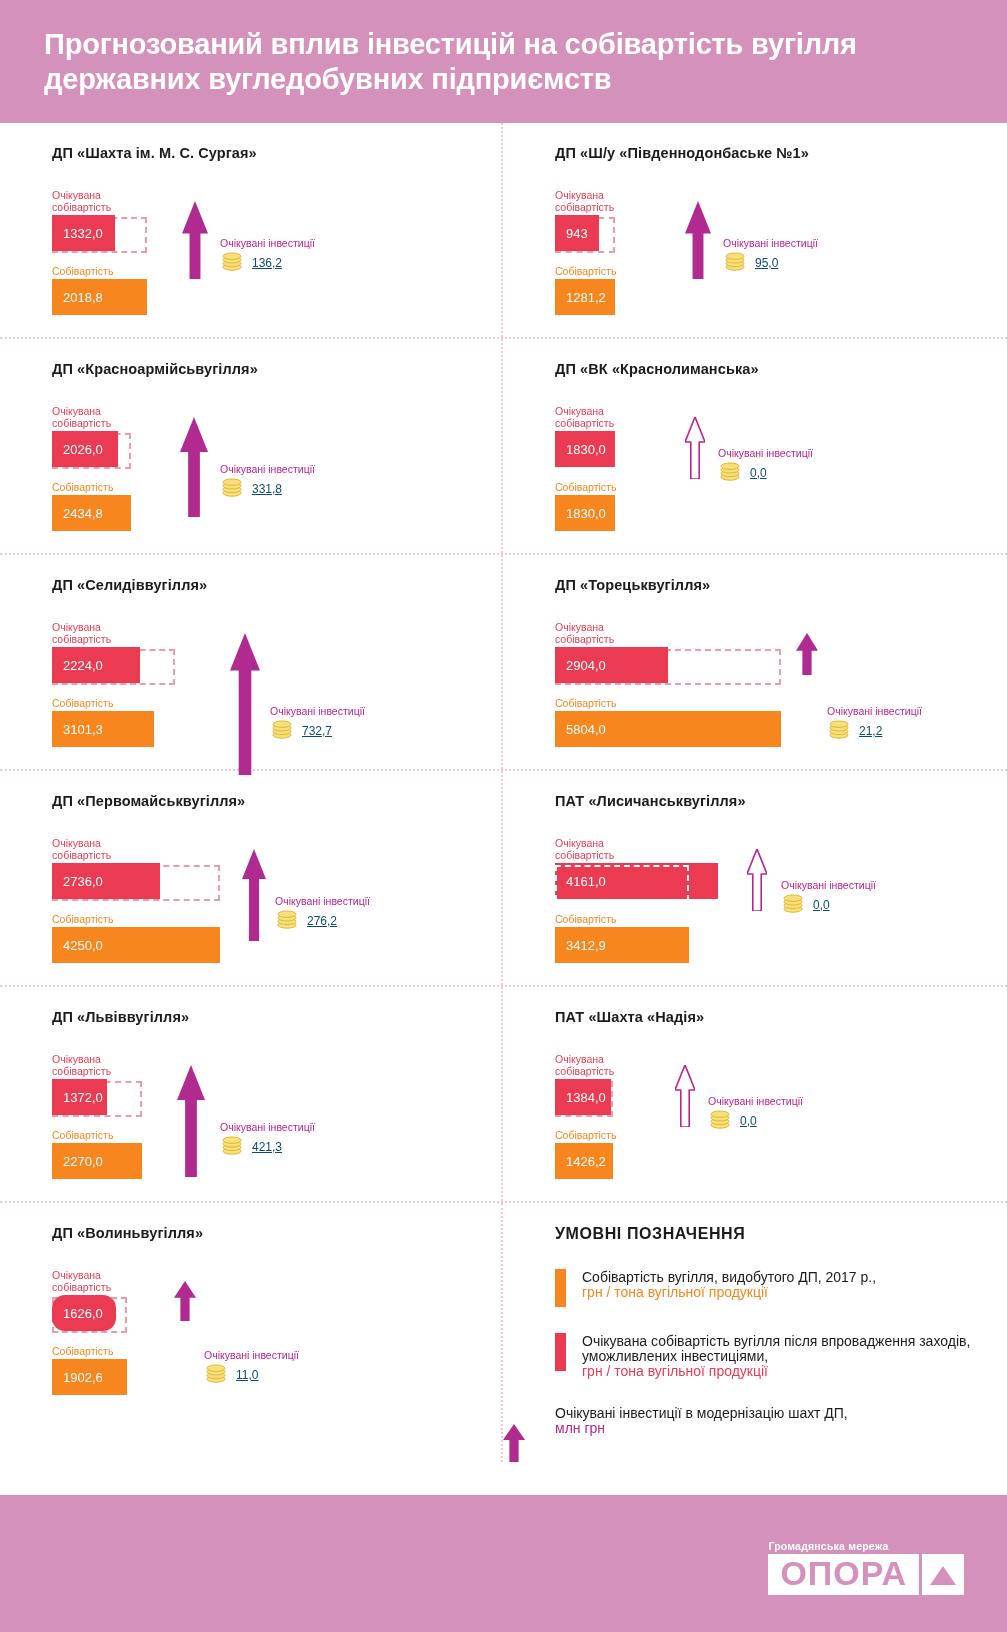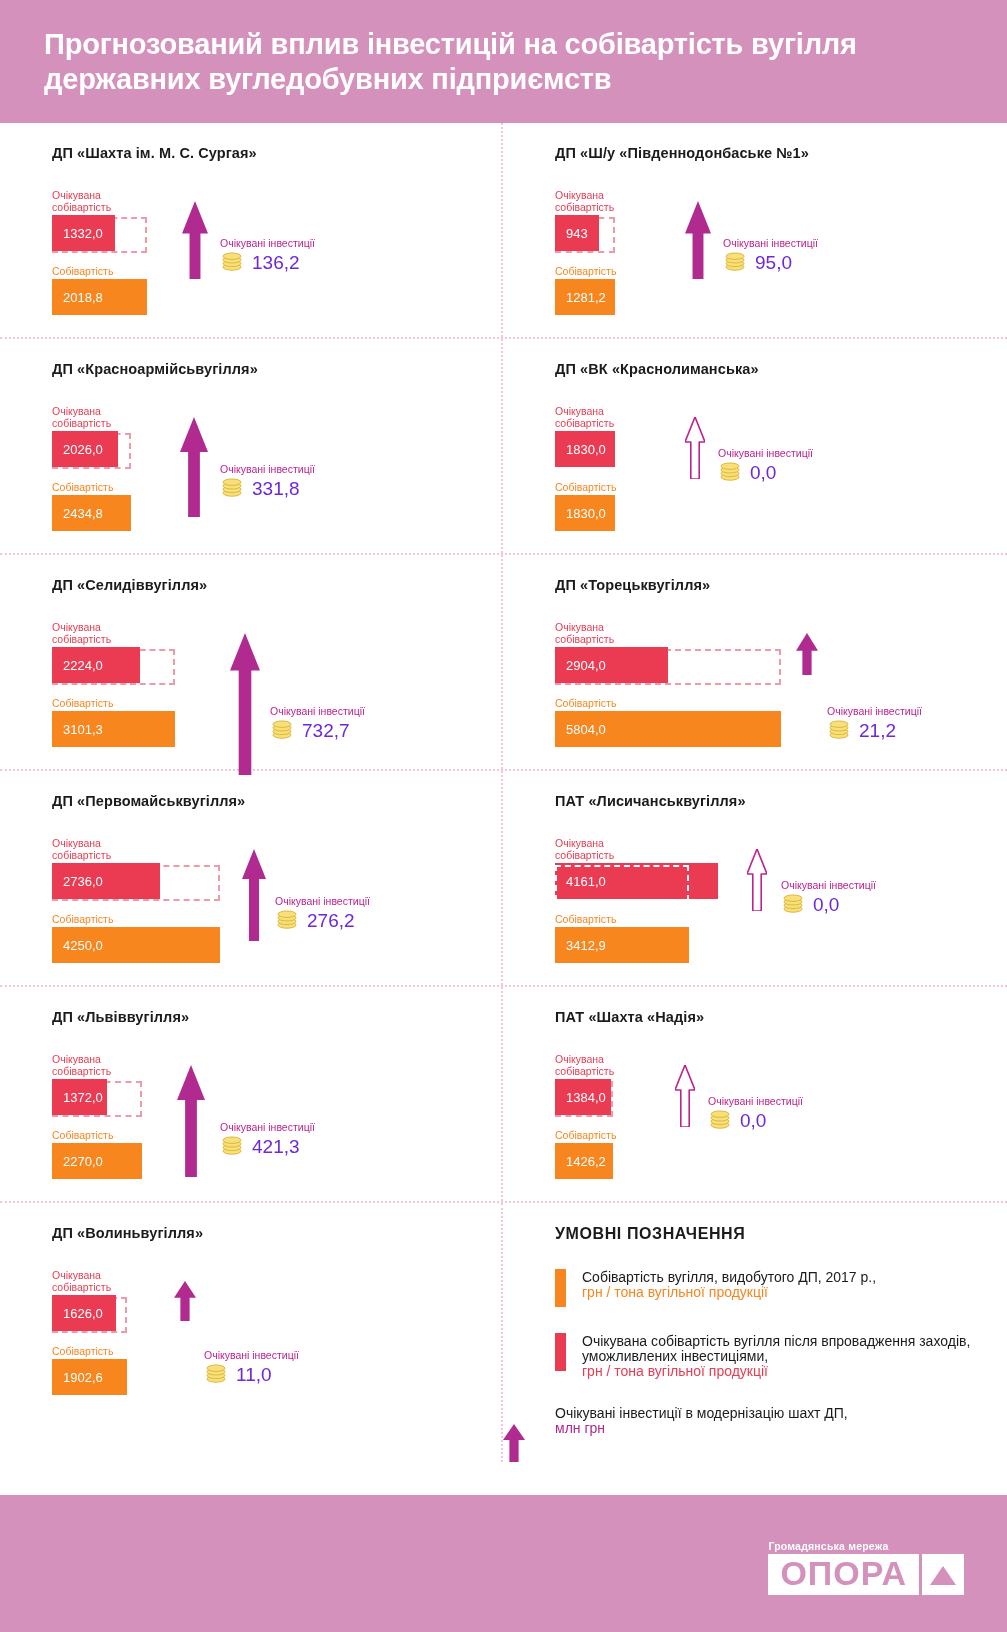--- a/index.html
+++ b/index.html
@@ -119,22 +119,23 @@
     white-space: nowrap;
   }
   .invest-caption {
     font-size: 10.5px;
     color: #c0228c;
     margin-bottom: 3px;
     display: block;
   }
   .invest-row { display: flex; align-items: center; gap: 8px; }
   .invest-value {
-    font-size: 19px;
-    color: #6d28d9;
+    font-size: 12px;
+    color: #0c4a6e;
+    text-decoration: underline;
   }
 
   
   .coins { display: block; }
   .legend-title {
     font-size: 16px;
     font-weight: bold;
     color: #1b1b1b;
     letter-spacing: 0.6px;
     margin-bottom: 26px;
@@ -355,21 +356,21 @@
         <div class="panel-title">ДП «Селидіввугілля»</div>
         <div class="chart">
           <div class="bar-label expected"><span>Очікувана</span><br><span>собівартість</span></div>
           <div class="bar-wrap">
             <div class="ghost" style="width:123px;"></div>
             <div class="bar expected" style="width:88px;">2224,0</div>
           </div>
           <div class="gap"></div>
           <div class="bar-label current">Собівартість</div>
           <div class="bar-wrap">
-            <div class="bar current" style="width:123px;">3101,3</div>
+            <div class="bar current" style="width:102px;">3101,3</div>
           </div>
           <div class="arrow-block" style="left:178px; top:0; height:148px; width:30px;">
             <div class="arrow" style="bottom:-10px;"><svg width="30" height="142" viewBox="0 0 30 142" aria-hidden="true">
                 <polygon points="15,0 30,37.5 21.3,37.5 21.3,142 8.7,142 8.7,37.5 0,37.5" fill="#b02a8f" stroke="none" stroke-width="1.6" stroke-linejoin="round"></polygon>
               </svg></div>
           </div>
           <div class="invest-text" style="left:218px; top:84px;">
             <span class="invest-caption">Очікувані інвестиції</span>
             <span class="invest-row">
               <span>
@@ -560,21 +561,21 @@
         </div>
       </div>
     </div>
     <div class="grid-row">
       <div class="panel left">
         <div class="panel-title">ДП «Волиньвугілля»</div>
         <div class="chart">
           <div class="bar-label expected"><span>Очікувана</span><br><span>собівартість</span></div>
           <div class="bar-wrap">
             <div class="ghost" style="width:75px;"></div>
-            <div class="bar expected" style="width:64px;">1626,0</div>
+            <div class="bar expected" style="width:64px;border-radius:13px;">1626,0</div>
           </div>
           <div class="gap"></div>
           <div class="bar-label current">Собівартість</div>
           <div class="bar-wrap">
             <div class="bar current" style="width:75px;">1902,6</div>
           </div>
           <div class="arrow-block" style="left:122px; top:0; height:148px; width:22px;">
             <div class="arrow" style="bottom:92px;"><svg width="22" height="40" viewBox="0 0 22 40" aria-hidden="true">
                 <polygon points="11,0 22,16.8 15.620000000000001,16.8 15.620000000000001,40 6.38,40 6.38,16.8 0,16.8" fill="#b02a8f" stroke="none" stroke-width="1.6" stroke-linejoin="round"></polygon>
               </svg></div>

